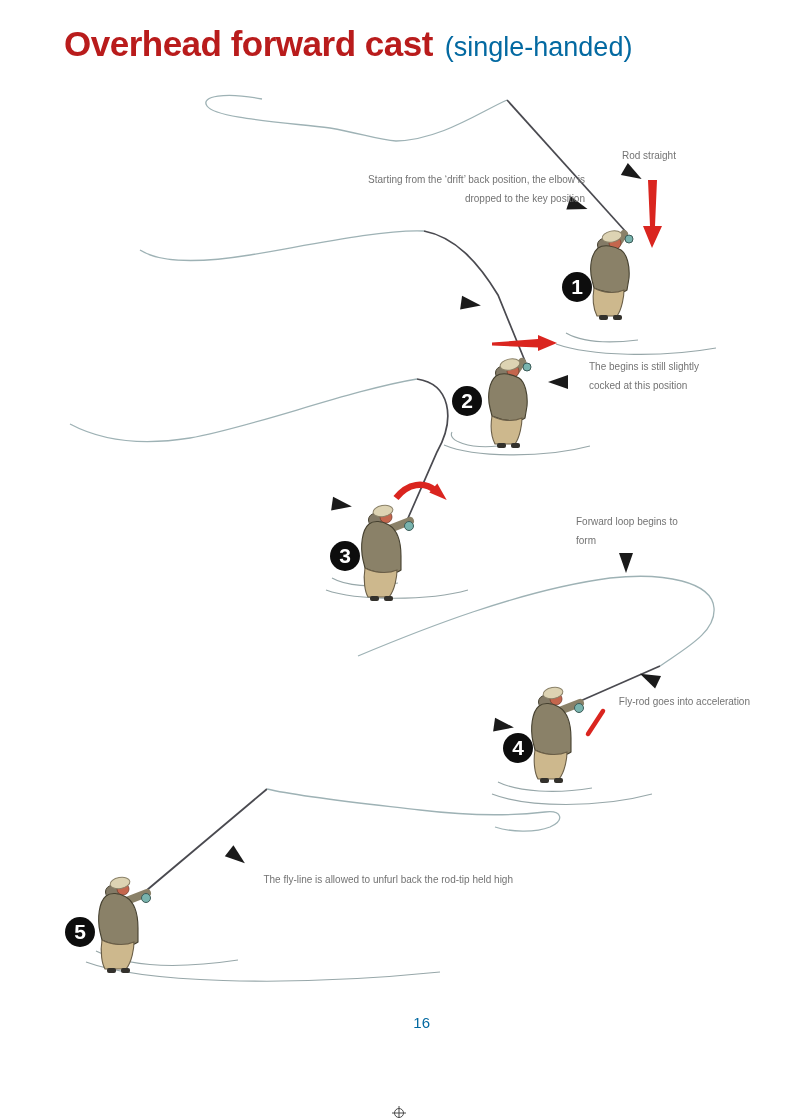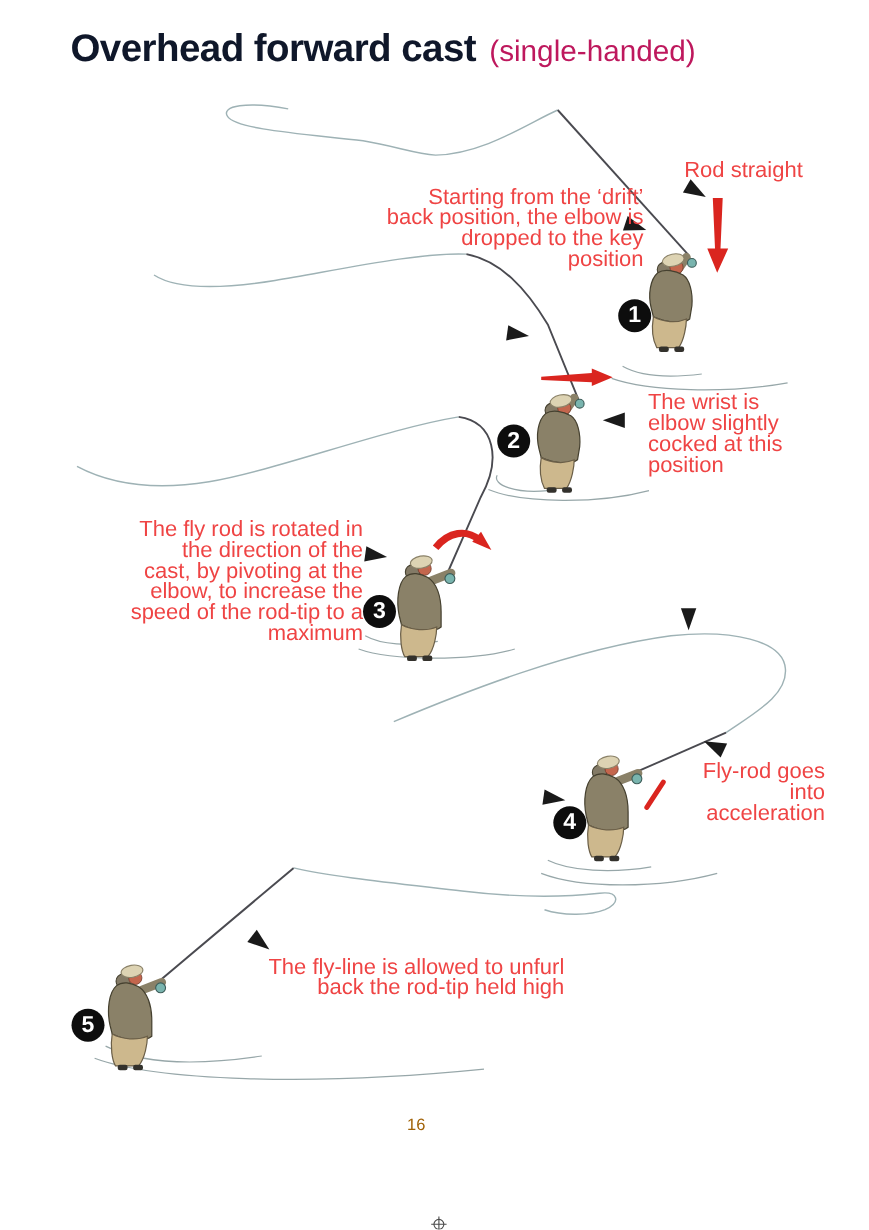--- a/index.html
+++ b/index.html
@@ -1,28 +1,28 @@
 <!DOCTYPE html>
 <html><head>
 <meta charset="utf-8">
 <style>
   html,body{margin:0;padding:0;background:#ffffff;}
   #page{position:relative;width:790px;height:1118px;background:#ffffff;overflow:hidden;
         font-family:"Liberation Sans", sans-serif;color:#2d2d2d;}
   #artwork{position:absolute;left:0;top:0;width:790px;height:1118px;}
   .title{position:absolute;left:64px;top:24px;white-space:nowrap;}
-  .title .main{font-size:35px;font-weight:bold;color:#0f172a;letter-spacing:-0.5px;}
-  .title .sub{font-size:27px;font-weight:normal;color:#be185d;}
-  .note{position:absolute;font-size:20px;line-height:19px;color:#ef4444;}
+  .title .main{font-size:35px;font-weight:bold;color:#b91c1c;letter-spacing:-0.5px;}
+  .title .sub{font-size:27px;font-weight:normal;color:#0369a1;}
+  .note{position:absolute;font-size:10px;line-height:19px;color:#737373;}
   .center{text-align:right;}
   .left{text-align:left;}
   .badge{position:absolute;width:30px;height:30px;border-radius:50%;background:#0d0d0d;
          color:#ffffff;font-size:21px;font-weight:bold;line-height:30px;text-align:center;}
-  .pagenum{position:absolute;left:370px;top:1014px;width:60px;text-align:left;
-           font-size:15px;color:#a16207;}
+  .pagenum{position:absolute;left:370px;top:1014px;width:60px;text-align:right;
+           font-size:15px;color:#0369a1;}
 </style>
 </head>
 <body>
 
 <div id="page">
 
   <div class="title">
     <span class="main">Overhead forward cast</span>
     <span class="sub">&nbsp;<span>(single-handed)</span></span>
   </div>
@@ -119,22 +119,22 @@
 
     <g stroke="#4a4a4a" stroke-width="1" fill="none">
       <circle cx="399" cy="1113" r="4.5"></circle>
       <line x1="399" y1="1106" x2="399" y2="1118"></line>
       <line x1="392" y1="1113" x2="406" y2="1113"></line>
     </g>
   </svg>
 
   <div class="note left" style="left:622px;top:146px;width:110px;">Rod straight</div>
   <div class="note center" style="left:350px;top:170px;width:235px;">Starting from the ‘drift’ back position, the elbow is dropped to the key position</div>
-  <div class="note left" style="left:589px;top:357px;width:125px;">The wrist is elbow slightly cocked at this position</div>
-  <div class="note center" style="left:118px;top:472px;width:212px;">The fly rod is rotated in the direction of the cast, by pivoting at the elbow, to increase the speed of the rod-tip to a maximum</div>
+  <div class="note left" style="left:589px;top:357px;width:125px;">The begins is still slightly cocked at this position</div>
+  <div class="note left" style="left:576px;top:512px;width:122px;">Forward loop begins to form</div>
   <div class="note center" style="left:610px;top:692px;width:140px;">Fly-rod goes into acceleration</div>
   <div class="note center" style="left:218px;top:870px;width:295px;">The fly-line is allowed to unfurl back the rod-tip held high</div>
 
   <div class="badge" style="left:562px;top:272px;">1</div>
   <div class="badge" style="left:452px;top:386px;">2</div>
   <div class="badge" style="left:330px;top:541px;">3</div>
   <div class="badge" style="left:503px;top:733px;">4</div>
   <div class="badge" style="left:65px;top:917px;">5</div>
 
   <div class="pagenum">16</div>

